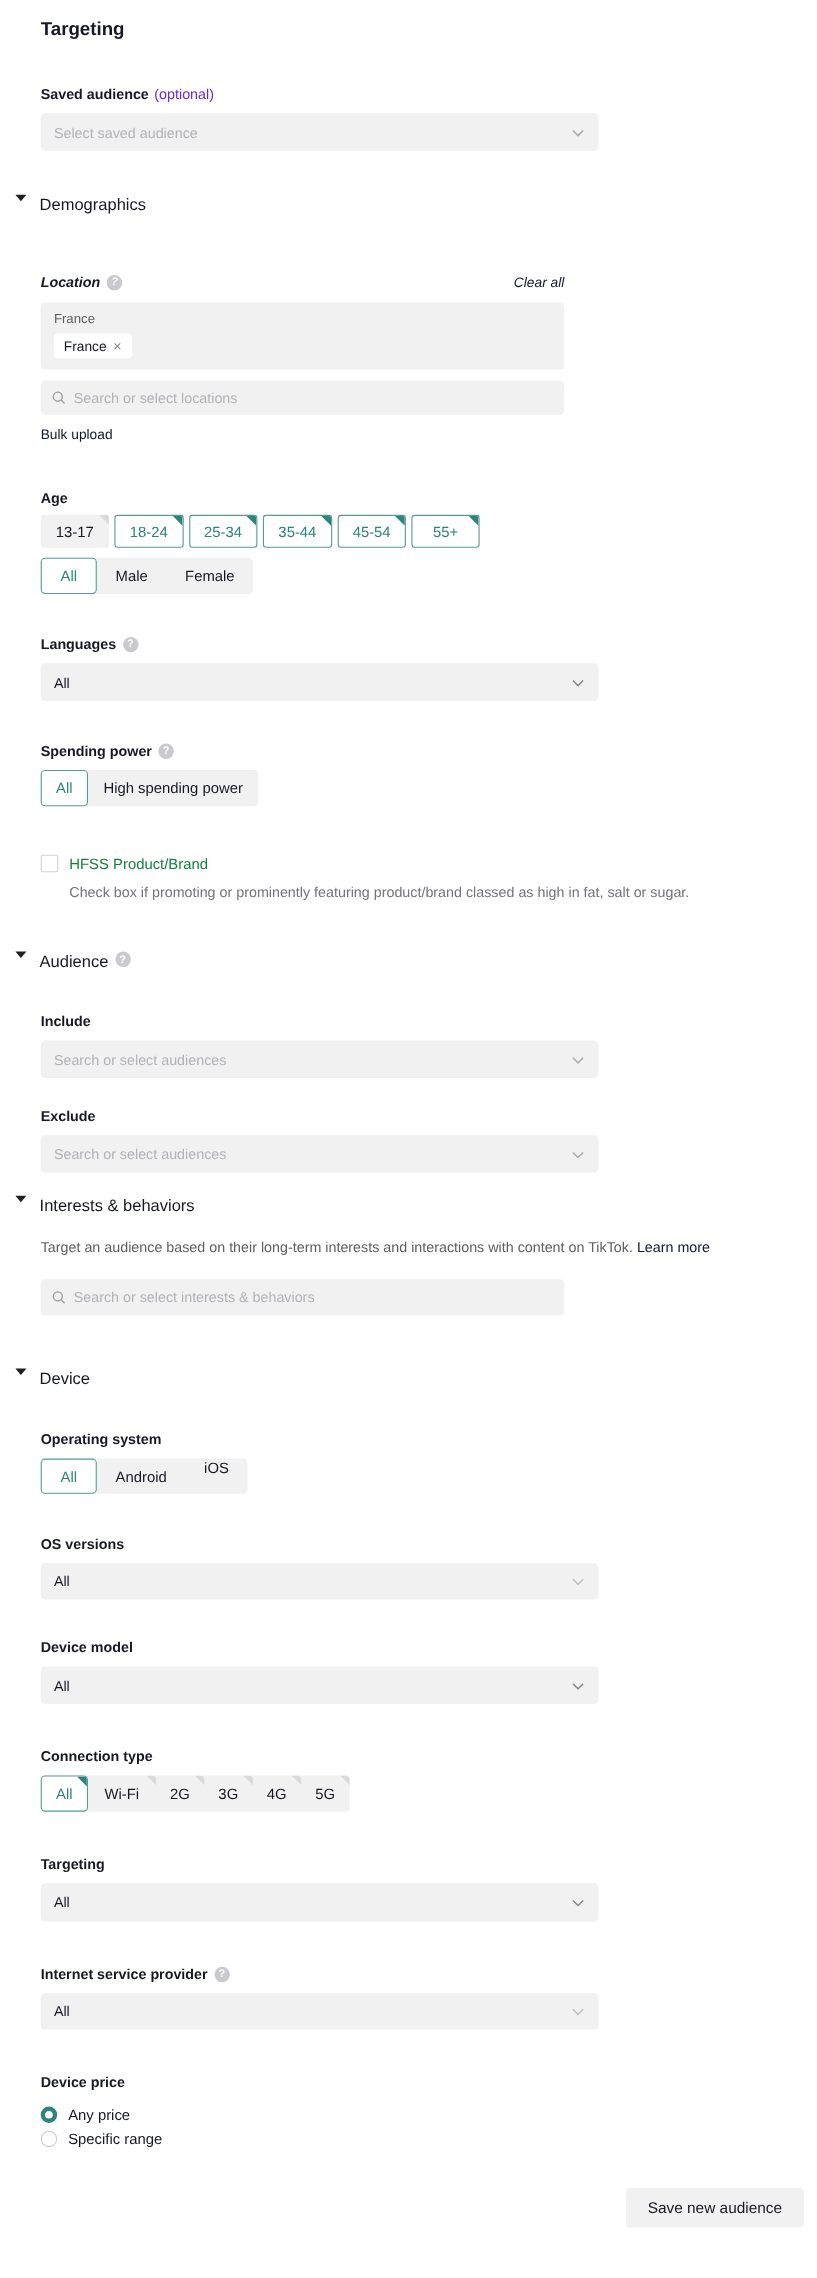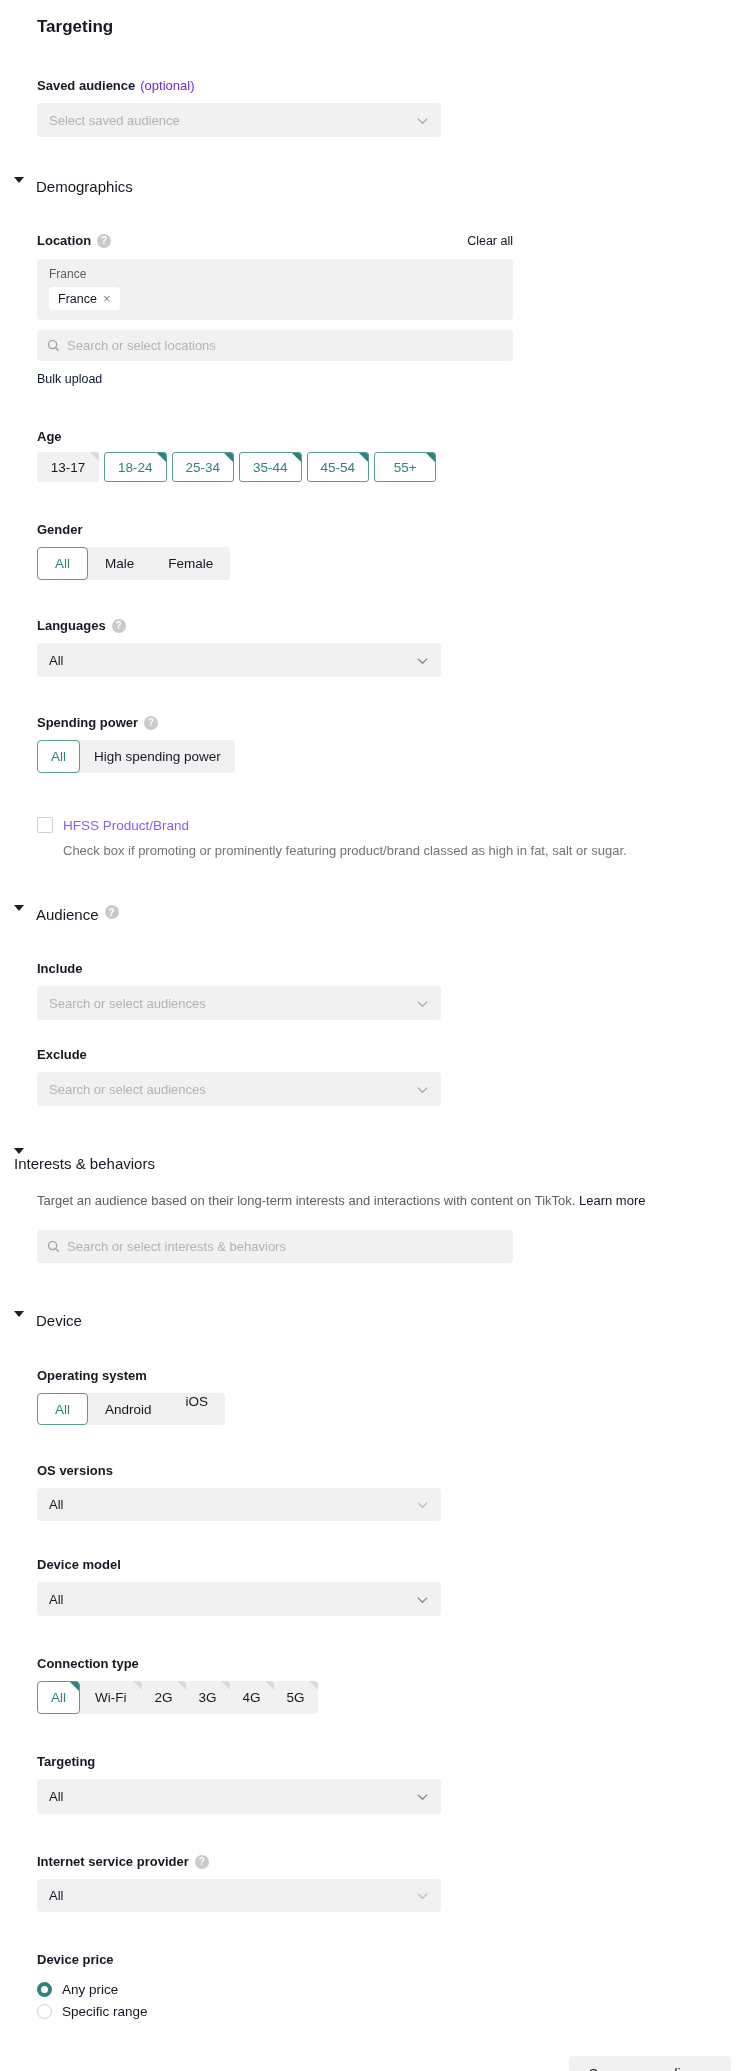--- a/index.html
+++ b/index.html
@@ -29,21 +29,21 @@
 
   a.link { color:#0f172a; text-decoration:none; cursor:pointer; }
 
   
   .section-head { display:flex; margin:40px 0 0 -23px; }
   .caret-down { width:0; height:0; border-left:5px solid transparent; border-right:5px solid transparent; border-top:6px solid #1f1f23; margin-right:12px; }
   .section-head h2 { font-size:15px; font-weight:500; line-height:20px; }
 
   
   .select {
-    margin-top:9px; width:404px; height:34px; background:#f1f1f2; border-radius:4px;
+    margin-top:9px; width:507px; height:34px; background:#f1f1f2; border-radius:4px;
     display:flex; align-items:center; padding:0 12px; cursor:pointer;
   }
   .select .value { font-size:13px; color:#161823; flex:1; }
   .select .placeholder { font-size:13px; color:#b2b2b8; flex:1; }
   .chev { flex:none; }
 
   .search-box {
     margin-top:10px; width:476px; height:31px; background:#f1f1f2; border-radius:4px;
     display:flex; align-items:center; padding:0 10px;
   }
@@ -82,21 +82,21 @@
   .seg .seg-item {
     height:33px; display:flex; align-items:center; justify-content:center;
     padding:0 17px; font-size:13.5px; color:#161823; cursor:pointer; border-radius:4px;
     position:relative; overflow:hidden;
   }
   .seg .seg-item.sel { background:#fff; border:1px solid #579b93; color:#2e837c; }
 
   
   .check-row { margin-top:44px; display:flex; align-items:center; }
   .checkbox { width:16px; height:16px; border:1px solid #d2d2d6; border-radius:2px; background:#fff; margin-right:10px; flex:none; cursor:pointer; }
-  .check-label { font-size:13.5px; color:#8b5cf6; }
+  .check-label { font-size:13.5px; color:#15803d; }
   .check-desc { margin-top:9px; padding-left:26px; font-size:13px; color:#73737a; line-height:17px; }
 
   .section-desc { margin-top:18px; font-size:13px; color:#5d5d63; line-height:17px; }
 
   
   .radio-group { margin-top:10px; }
   .radio-row { display:flex; align-items:center; height:22px; cursor:pointer; }
   .radio { width:15px; height:15px; border-radius:50%; margin-right:10px; flex:none; }
   .radio.on { border:4.5px solid #2e837c; background:#fff; }
   .radio.off { border:1px solid #cfcfd4; background:#fff; }
@@ -126,21 +126,21 @@
         <polyline points="2,5 7,10 12,5" fill="none" stroke="#a9a9af" stroke-width="1.4"></polyline>
       </svg>
   </div>
 
   
   <div class="section-head">
     <span class="caret-down"></span>
     <h2>Demographics</h2>
   </div>
 
-  <div class="field-label label-row" style="margin-top:36px;">
+  <div class="field-label label-row" style="margin-top:52px;font-style:italic;">
     <span>Location</span>
     <span class="help-icon">?</span>
     <span class="spacer"></span>
     <a class="link" style="font-size:12.5px;font-weight:400;">Clear all</a>
   </div>
 
   <div class="loc-box">
     <div class="loc-group">France</div>
     <div class="chip">
       <span>France</span>
@@ -182,23 +182,20 @@
       <span class="corner"></span>
       <span>45-54</span>
     </div>
     <div class="mbtn sel">
       <span class="corner"></span>
       <span>55+</span>
     </div>
   </div>
 
   
-  <div class="field-label">
-    <span>Gender</span>
-  </div>
   <div class="seg">
     <div class="seg-item sel">
         <span>All</span>
       </div>
     <div class="seg-item">
         <span>Male</span>
       </div>
     <div class="seg-item">
         <span>Female</span>
       </div>
@@ -258,21 +255,21 @@
     <span>Exclude</span>
   </div>
   <div class="select">
     <span class="placeholder">Search or select audiences</span>
     <svg class="chev" width="13" height="13" viewBox="0 0 14 14">
         <polyline points="2,5 7,10 12,5" fill="none" stroke="#a9a9af" stroke-width="1.4"></polyline>
       </svg>
   </div>
 
   
-  <div class="section-head" style="margin-top:42px;flex-direction:column;">
+  <div class="section-head" style="margin-top:21px;">
     <span class="caret-down"></span>
     <h2>Interests &amp; behaviors</h2>
   </div>
   <div class="section-desc">
     <span>Target an audience based on their long-term interests and interactions with content on TikTok.</span>
     <a class="link">Learn more</a>
   </div>
   <div class="search-box" style="margin-top:21px;height:33px;">
     <svg width="13" height="13" viewBox="0 0 14 14">
         <circle cx="6" cy="6" r="4.4" fill="none" stroke="#9a9aa0" stroke-width="1.3"></circle>

